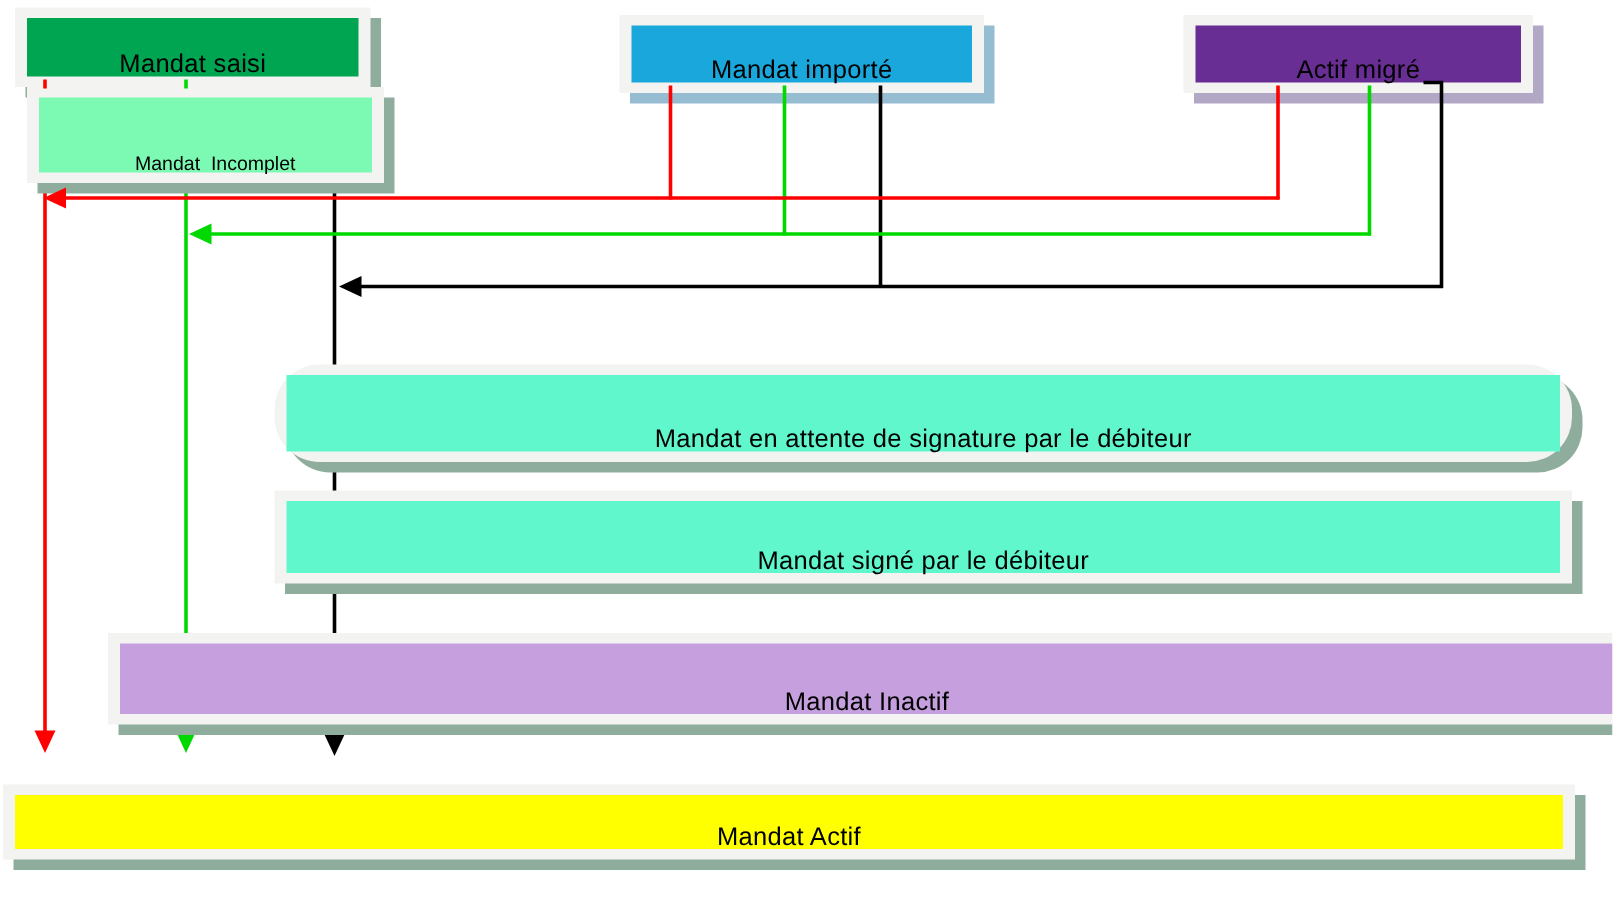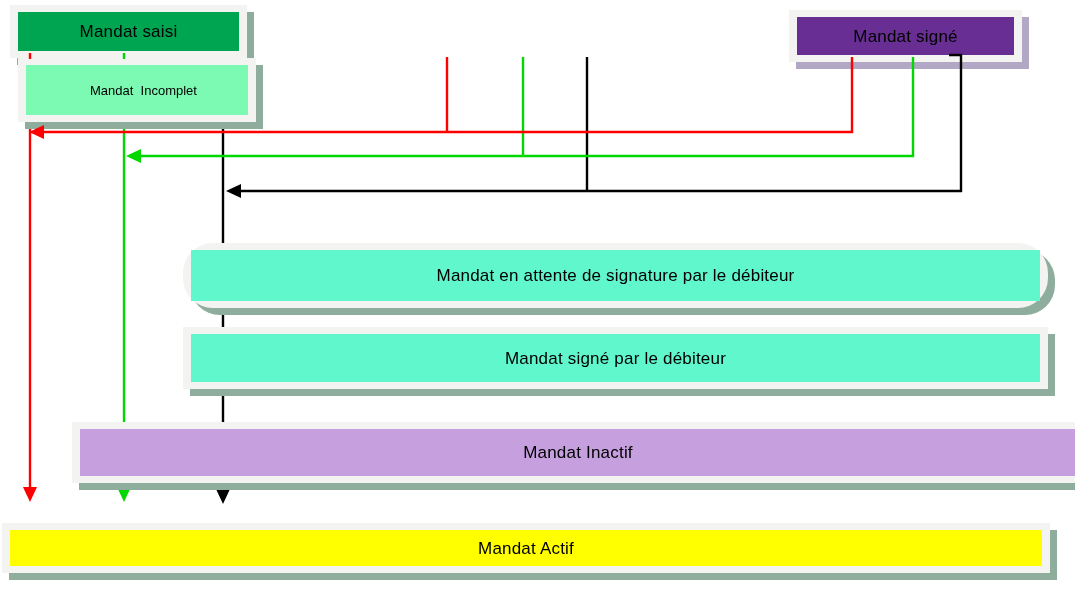--- a/index.html
+++ b/index.html
@@ -7,21 +7,21 @@
     position:relative;width:1075px;height:601px;background:#ffffff;overflow:hidden;
     font-family:"Liberation Sans", sans-serif;color:#000;
   }
   svg.layer{position:absolute;left:0;top:0;width:1075px;height:601px;pointer-events:none;}
   #lines-under{z-index:1;}
   #lines-over{z-index:4;}
   .frame{position:absolute;background:#F3F3F1;}
   .z2{z-index:2;} .z3{z-index:3;}
   .fill{
     position:absolute;left:8px;right:8px;top:7px;bottom:7px;
-    display:flex;align-items:center;justify-content:center;
+    display:flex;align-items:flex-end;justify-content:center;
   }
   .lbl{font-size:17px;line-height:1;white-space:pre;letter-spacing:0.2px;}
   .lbl-small{font-size:13px;line-height:1;white-space:pre;}
   
   #box-saisi   {left:10px; top:5px;   width:237px; height:53px;}
   #box-incomplet{left:18px;top:58px;  width:238px; height:64px;}
   #box-importe {left:413px;top:10px;  width:243px; height:52px;}
   #box-migre   {left:789px;top:10px;  width:233px; height:52px;}
   #box-attente {left:183px;top:243px; width:865px; height:65px;}
   #box-signe   {left:183px;top:327px; width:865px; height:62px;}
@@ -50,24 +50,29 @@
       <span class="lbl">Mandat saisi</span>
     </div>
   </div>
 
   <div id="box-incomplet" class="frame z3" style="box-shadow: rgb(143, 173, 157) 7px 7px 0px;">
     <div class="fill" style="background-color: rgb(124, 250, 179); padding-left: 13px;">
       <span class="lbl-small">Mandat  Incomplet</span>
     </div>
   </div>
 
+  <div id="box-importe" class="frame z2" style="box-shadow: rgb(150, 188, 210) 7px 7px 0px;">
+    <div class="fill" style="background-color: rgb(26, 167, 220);">
+      <span class="lbl">Mandat importé</span>
+    </div>
+  </div>
 
   <div id="box-migre" class="frame z2" style="box-shadow: rgb(178, 167, 197) 7px 7px 0px;">
     <div class="fill" style="background-color: rgb(105, 46, 148);">
-      <span class="lbl">Mandat signé</span>
+      <span class="lbl">Actif migré</span>
     </div>
   </div>
 
   <div id="box-attente" class="frame z2" style="box-shadow: rgb(143, 173, 157) 7px 7px 0px; border-radius: 30px;">
     <div class="fill" style="background-color: rgb(96, 247, 205);">
       <span class="lbl">Mandat en attente de signature par le débiteur</span>
     </div>
   </div>
 
   <div id="box-signe" class="frame z2" style="box-shadow: rgb(143, 173, 157) 7px 7px 0px; text-decoration: underline;">

